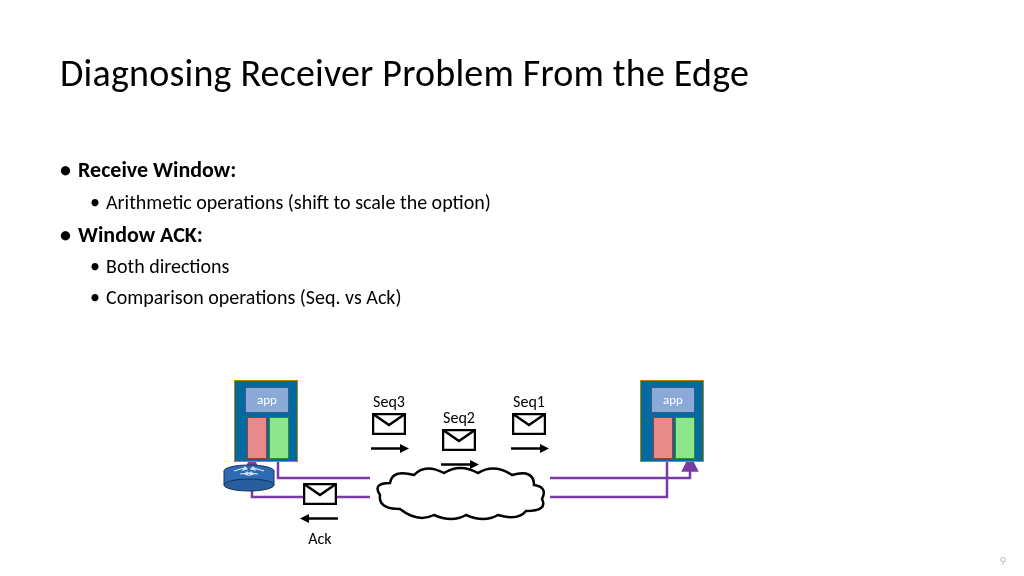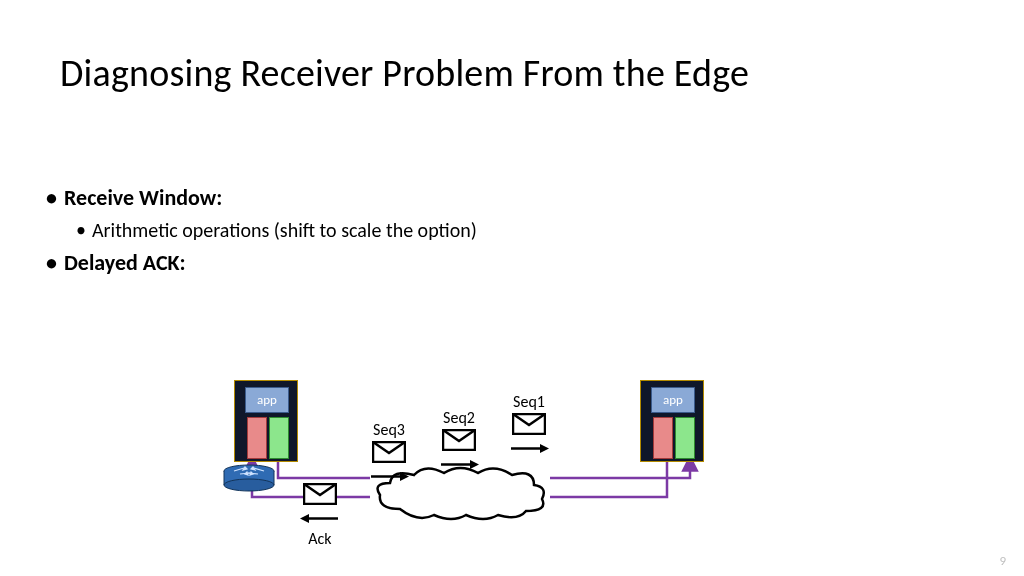--- a/index.html
+++ b/index.html
@@ -20,25 +20,24 @@
   .title {
     position: absolute;
     left: 60px;
     top: 50px;
     font-size: 38px;
     font-weight: 400;
     letter-spacing: 0.2px;
   }
   .content {
     position: absolute;
-    left: 64px;
+    left: 78px;
     top: 155px;
     font-size: 22px;
     line-height: 1.35;
-    margin-top: 28px;
   }
   .content ul {
     margin: 0;
     padding: 0;
     list-style: none;
   }
   .content li.top {
     margin-bottom: 4px;
   }
   .content li.top::before {
@@ -66,21 +65,21 @@
     position: absolute;
     left: 220px;
     top: 380px;
     width: 560px;
     height: 180px;
   }
   .host {
     position: absolute;
     width: 62px;
     height: 80px;
-    background: #0f172a;
+    background: #0369a1;
     border: 1.5px solid #b28a00;
   }
   .host.left { left: 14px; top: 0; }
   .host.right { left: 420px; top: 0; }
   .app {
     position: absolute;
     top: 6px;
     left: 10px;
     width: 42px;
     height: 24px;
@@ -134,21 +133,21 @@
     position: absolute;
     top: 12px;
     width: 74px;
     text-align: center;
   }
   .pkt .lbl { font-size: 16px; }
   .pkt .env { width: 34px; height: 22px; margin: 2px auto 0; }
   .pkt .arrow-r {
     width: 40px; height: 11px; margin: 2px auto 0;
   }
-  .pkt.p1 { left: 132px; margin-top: 28px; }
+  .pkt.p1 { left: 132px; }
   .pkt.p2 { left: 202px; margin-top: 16px; }
   .pkt.p3 { left: 272px; }
 
   
   .ack {
     position: absolute;
     left: 70px;
     top: 103px;
     width: 60px;
     text-align: center;
@@ -171,21 +170,23 @@
 <body>
 
 <div class="slide">
 
   <div class="title">Diagnosing Receiver Problem From the Edge</div>
 
   <div class="content">
     <ul>
       <li class="top bold">Receive Window:</li>
       <li class="sub">Arithmetic operations (shift to scale the option)</li>
-      <li class="top bold">Delayed ACK:</li>
+      <li class="top bold">Window ACK:</li>
+      <li class="sub">Both directions</li>
+      <li class="sub">Comparison operations (Seq. vs Ack)</li>
     </ul>
   </div>
 
   <div class="diagram">
 
     <svg class="wire" viewBox="0 0 560 180">
       <defs>
         <marker id="ahPurple" viewBox="0 0 10 10" refX="9" refY="5" markerWidth="7" markerHeight="7" orient="auto">
           <path d="M0,0 L10,5 L0,10 Z" fill="#7c3aa5"></path>
         </marker>

